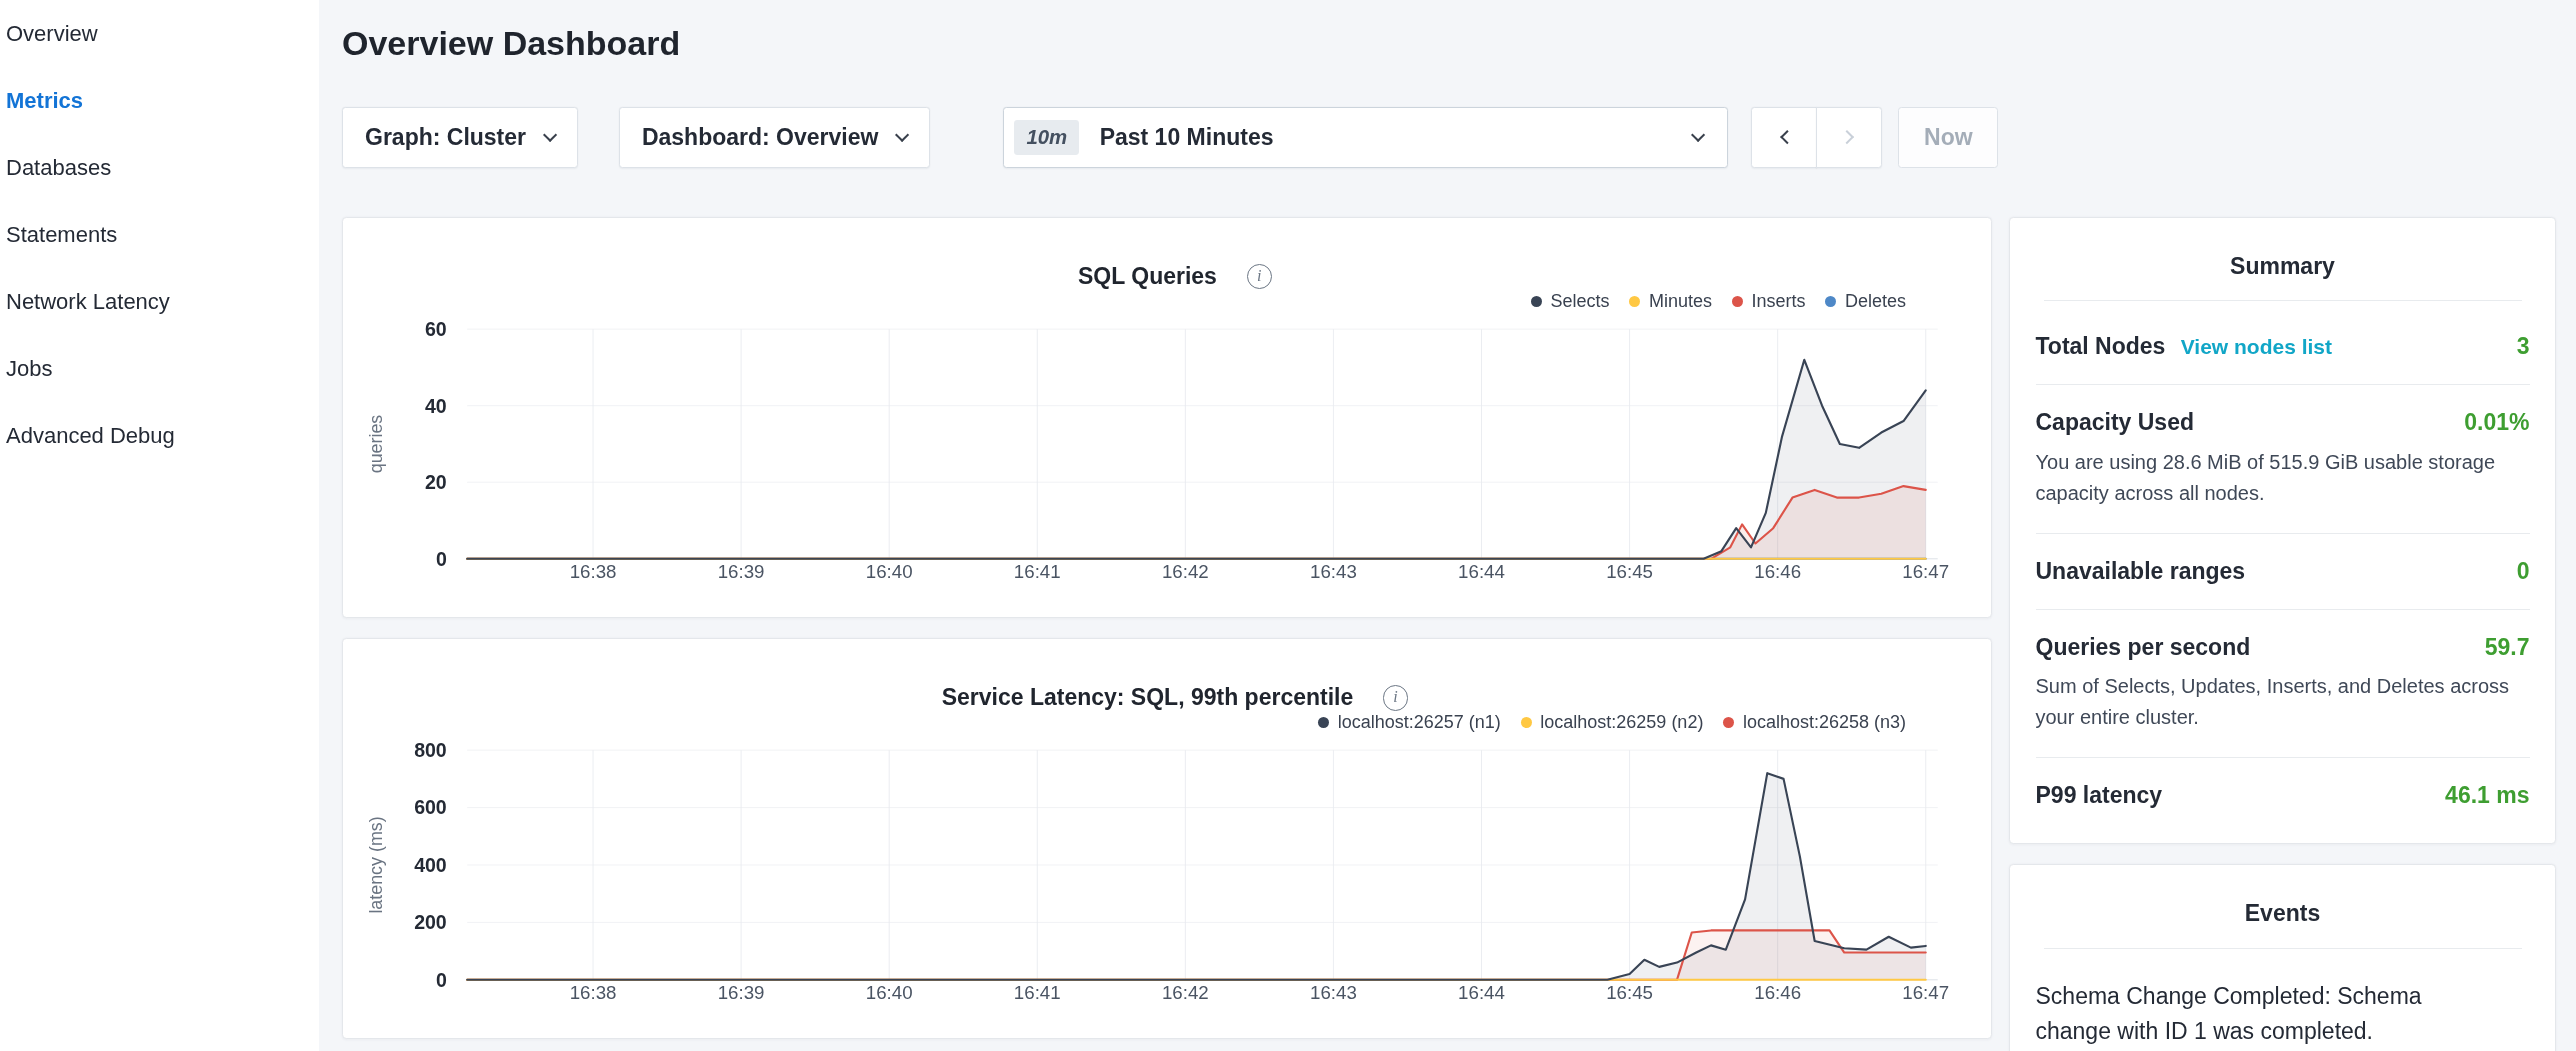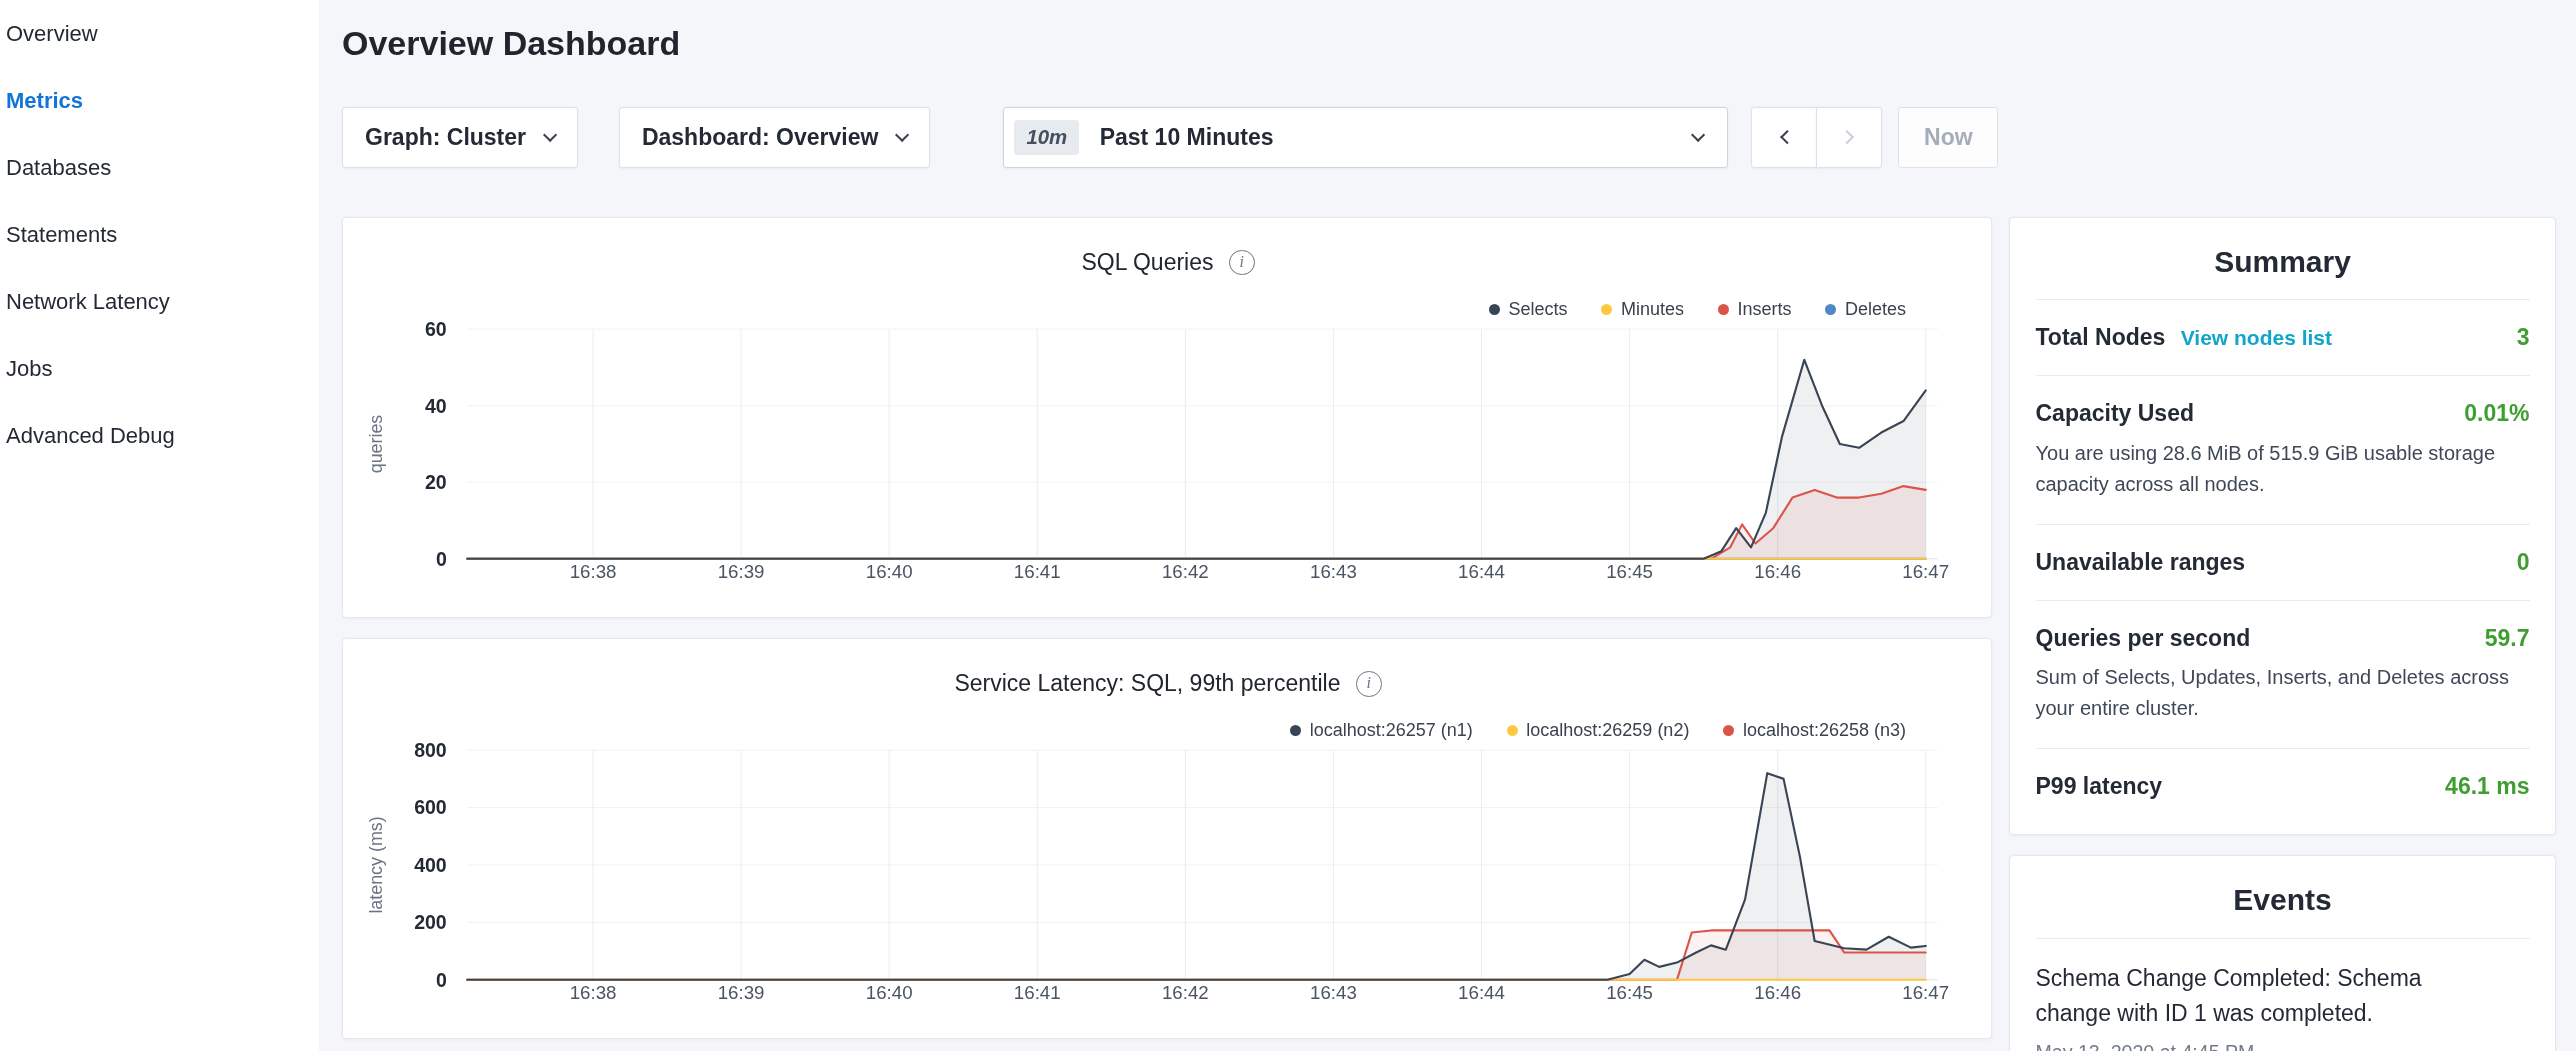--- a/index.html
+++ b/index.html
@@ -68,43 +68,43 @@
   .chart-card {
     position: relative; height: 401px; overflow: hidden;
     background: #fff; border: 0.9px solid #e4e7eb; border-radius: 4.3px;
     box-shadow: 0 0.9px 2.6px rgba(50,60,80,0.05);
   }
   .chart-card + .chart-card { margin-top: 20.4px; padding-left: 31px; }
   .chart-header {
     position: absolute; top: 29px; left: 0; right: 0;
     display: flex; justify-content: center; align-items: center; gap: 13.6px; z-index: 2;
   }
-  .chart-title { margin: 2px; font-size: 23px; font-weight: 400; color: #20252e; }
+  .chart-title { margin: 16px; font-size: 23px; font-weight: 700; color: #20252e; }
   .info-icon {
     width: 25.5px; height: 25.5px; border: 1.7px solid #6b7684; border-radius: 50%;
     color: #6b7684; font-size: 16px; line-height: 22px; text-align: center;
     font-family: "Liberation Serif", serif; font-style: italic; cursor: pointer; flex-shrink: 0;
   }
-  .legend { position: absolute; top: 73px; right: 85px; display: flex; gap: 34px; align-items: center; z-index: 2; margin-top: 8px; }
+  .legend { position: absolute; top: 73px; right: 85px; display: flex; gap: 20px; align-items: center; z-index: 2; }
   .legend-item { display: flex; align-items: center; gap: 8.5px; font-size: 18px; color: #3a4250; cursor: pointer; white-space: nowrap; }
   .legend-dot { width: 11px; height: 11px; border-radius: 50%; flex-shrink: 0; }
 
   svg.plot { position: absolute; left: 0; top: 94px; }
   svg text.ytick  { font-family: "Liberation Sans", sans-serif; font-size: 23px; font-weight: 700; fill: #242a35; }
   svg text.xtick  { font-family: "Liberation Sans", sans-serif; font-size: 22px; fill: #4a5463; }
   svg text.ylabel { font-family: "Liberation Sans", sans-serif; font-size: 21px; fill: #6a7482; }
 
   
   .right-col { width: 547px; margin-left: 17px; flex-shrink: 0; }
   .side-card {
     background: #fff; border: 0.9px solid #e4e7eb; border-radius: 4.3px;
     box-shadow: 0 0.9px 2.6px rgba(50,60,80,0.05); padding: 0 25.5px;
   }
   .side-card-title {
-    margin: 0; text-align: center; font-size: 30px; font-weight: 700;
+    margin: 8px; text-align: center; font-size: 23px; font-weight: 700;
     padding: 27px 0 20.4px; border-bottom: 0.9px solid #e8ebee;
   }
   .summary-row { padding: 24px 0; border-bottom: 0.9px solid #e8ebee; }
   .summary-row:last-child { border-bottom: none; padding-bottom: 34px; }
   .row-main { display: flex; align-items: center; }
   .row-label { font-size: 23px; font-weight: 700; }
   .row-link { font-size: 21px; font-weight: 600; color: var(--teal, #11a6c7); margin-left: 15.3px; text-decoration: none; cursor: pointer; }
   .row-value { margin-left: auto; font-size: 23px; font-weight: 700; color: var(--green, #3e9e31); white-space: nowrap; }
   .row-subtext { margin-top: 10.2px; font-size: 20px; line-height: 31px; color: #3f4857; padding-right: 5.1px; }
 

